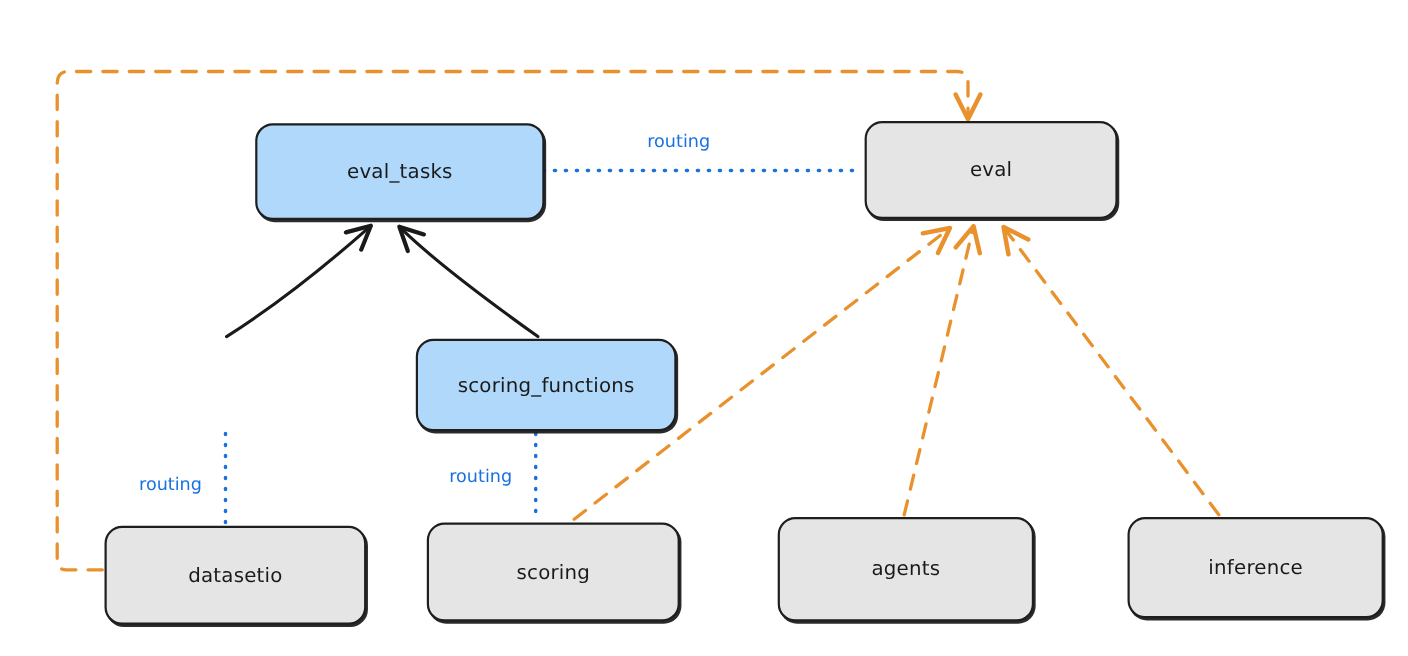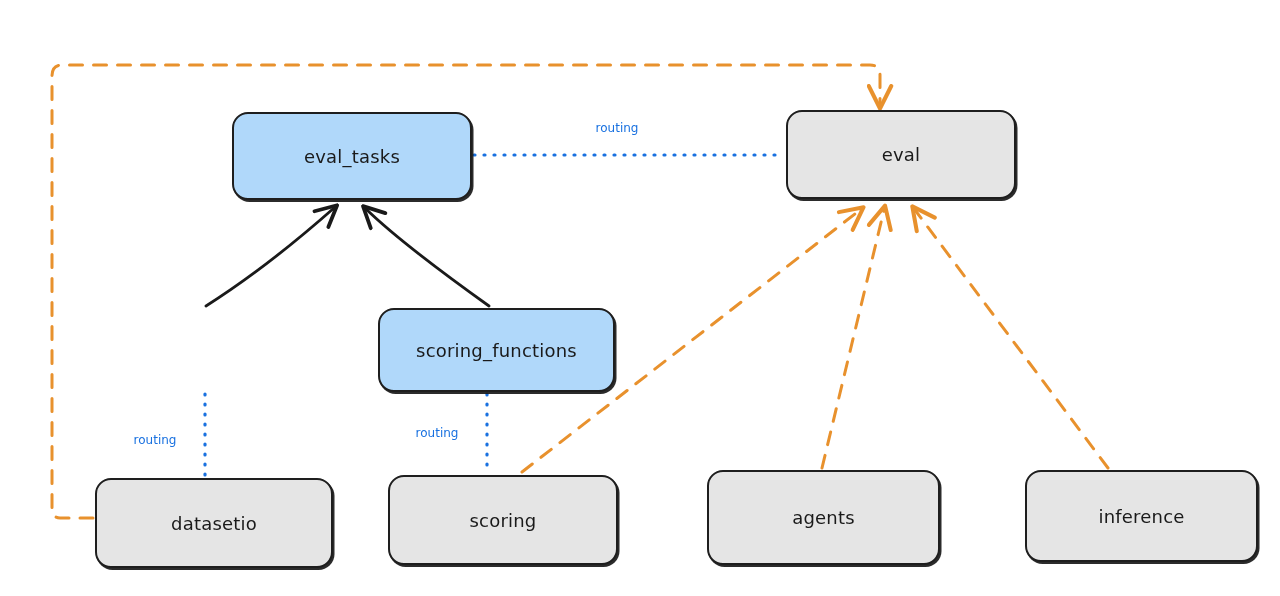--- a/index.html
+++ b/index.html
@@ -41,21 +41,21 @@
   }
   .node.blue  { background: #b0d8fa; }
   .node.green { background: #e5e5e5; }
   .node-label {
     pointer-events: none;
     white-space: nowrap;
   }
   .edge-label {
     position: absolute;
     font-family: "DejaVu Sans", sans-serif;
-    font-size: 12px;
+    font-size: 16px;
     color: #1971e0;
     white-space: nowrap;
     transform: translate(-50%, -50%);
   }
 </style>
 </head>
 <body>
 
 <div id="canvas">
 
@@ -75,21 +75,21 @@
     <path d="M474,155 L784,155" fill="none" stroke="#1971e0" stroke-width="3.2" stroke-linecap="round" stroke-dasharray="1 9"></path>
     <path d="M205,394 L205,477" fill="none" stroke="#1971e0" stroke-width="3.2" stroke-linecap="round" stroke-dasharray="1 9"></path>
     <path d="M487,394 L487,474" fill="none" stroke="#1971e0" stroke-width="3.2" stroke-linecap="round" stroke-dasharray="1 9"></path>
 
     <path d="M93,518 L60,518 Q52,518 52,508 L52,76 Q52,65 62,65 L870,65 Q880,65 880,75 L880,104" fill="none" stroke="#e8912d" stroke-width="3" stroke-linecap="round" stroke-dasharray="13 11" marker-end="url(#arrow-orange)"></path>
     <path d="M522,472 L860,210" fill="none" stroke="#e8912d" stroke-width="3" stroke-linecap="round" stroke-dasharray="13 11" marker-end="url(#arrow-orange)"></path>
     <path d="M822,468 L884,210" fill="none" stroke="#e8912d" stroke-width="3" stroke-linecap="round" stroke-dasharray="13 11" marker-end="url(#arrow-orange)"></path>
     <path d="M1108,468 L915,210" fill="none" stroke="#e8912d" stroke-width="3" stroke-linecap="round" stroke-dasharray="13 11" marker-end="url(#arrow-orange)"></path>
   </svg>
 
-  <div class="node blue" style="left:232px; top:112px; width:240px; height:88px;">
+  <div class="node blue" style="left:232px; top:112px; width:263px; height:88px;">
     <span class="node-label">eval_tasks</span>
   </div>
 
   <div class="node green" style="left:786px; top:110px; width:230px; height:89px;">
     <span class="node-label">eval</span>
   </div>
 
 
   <div class="node blue" style="left:378px; top:308px; width:237px; height:84px;">
     <span class="node-label">scoring_functions</span>

